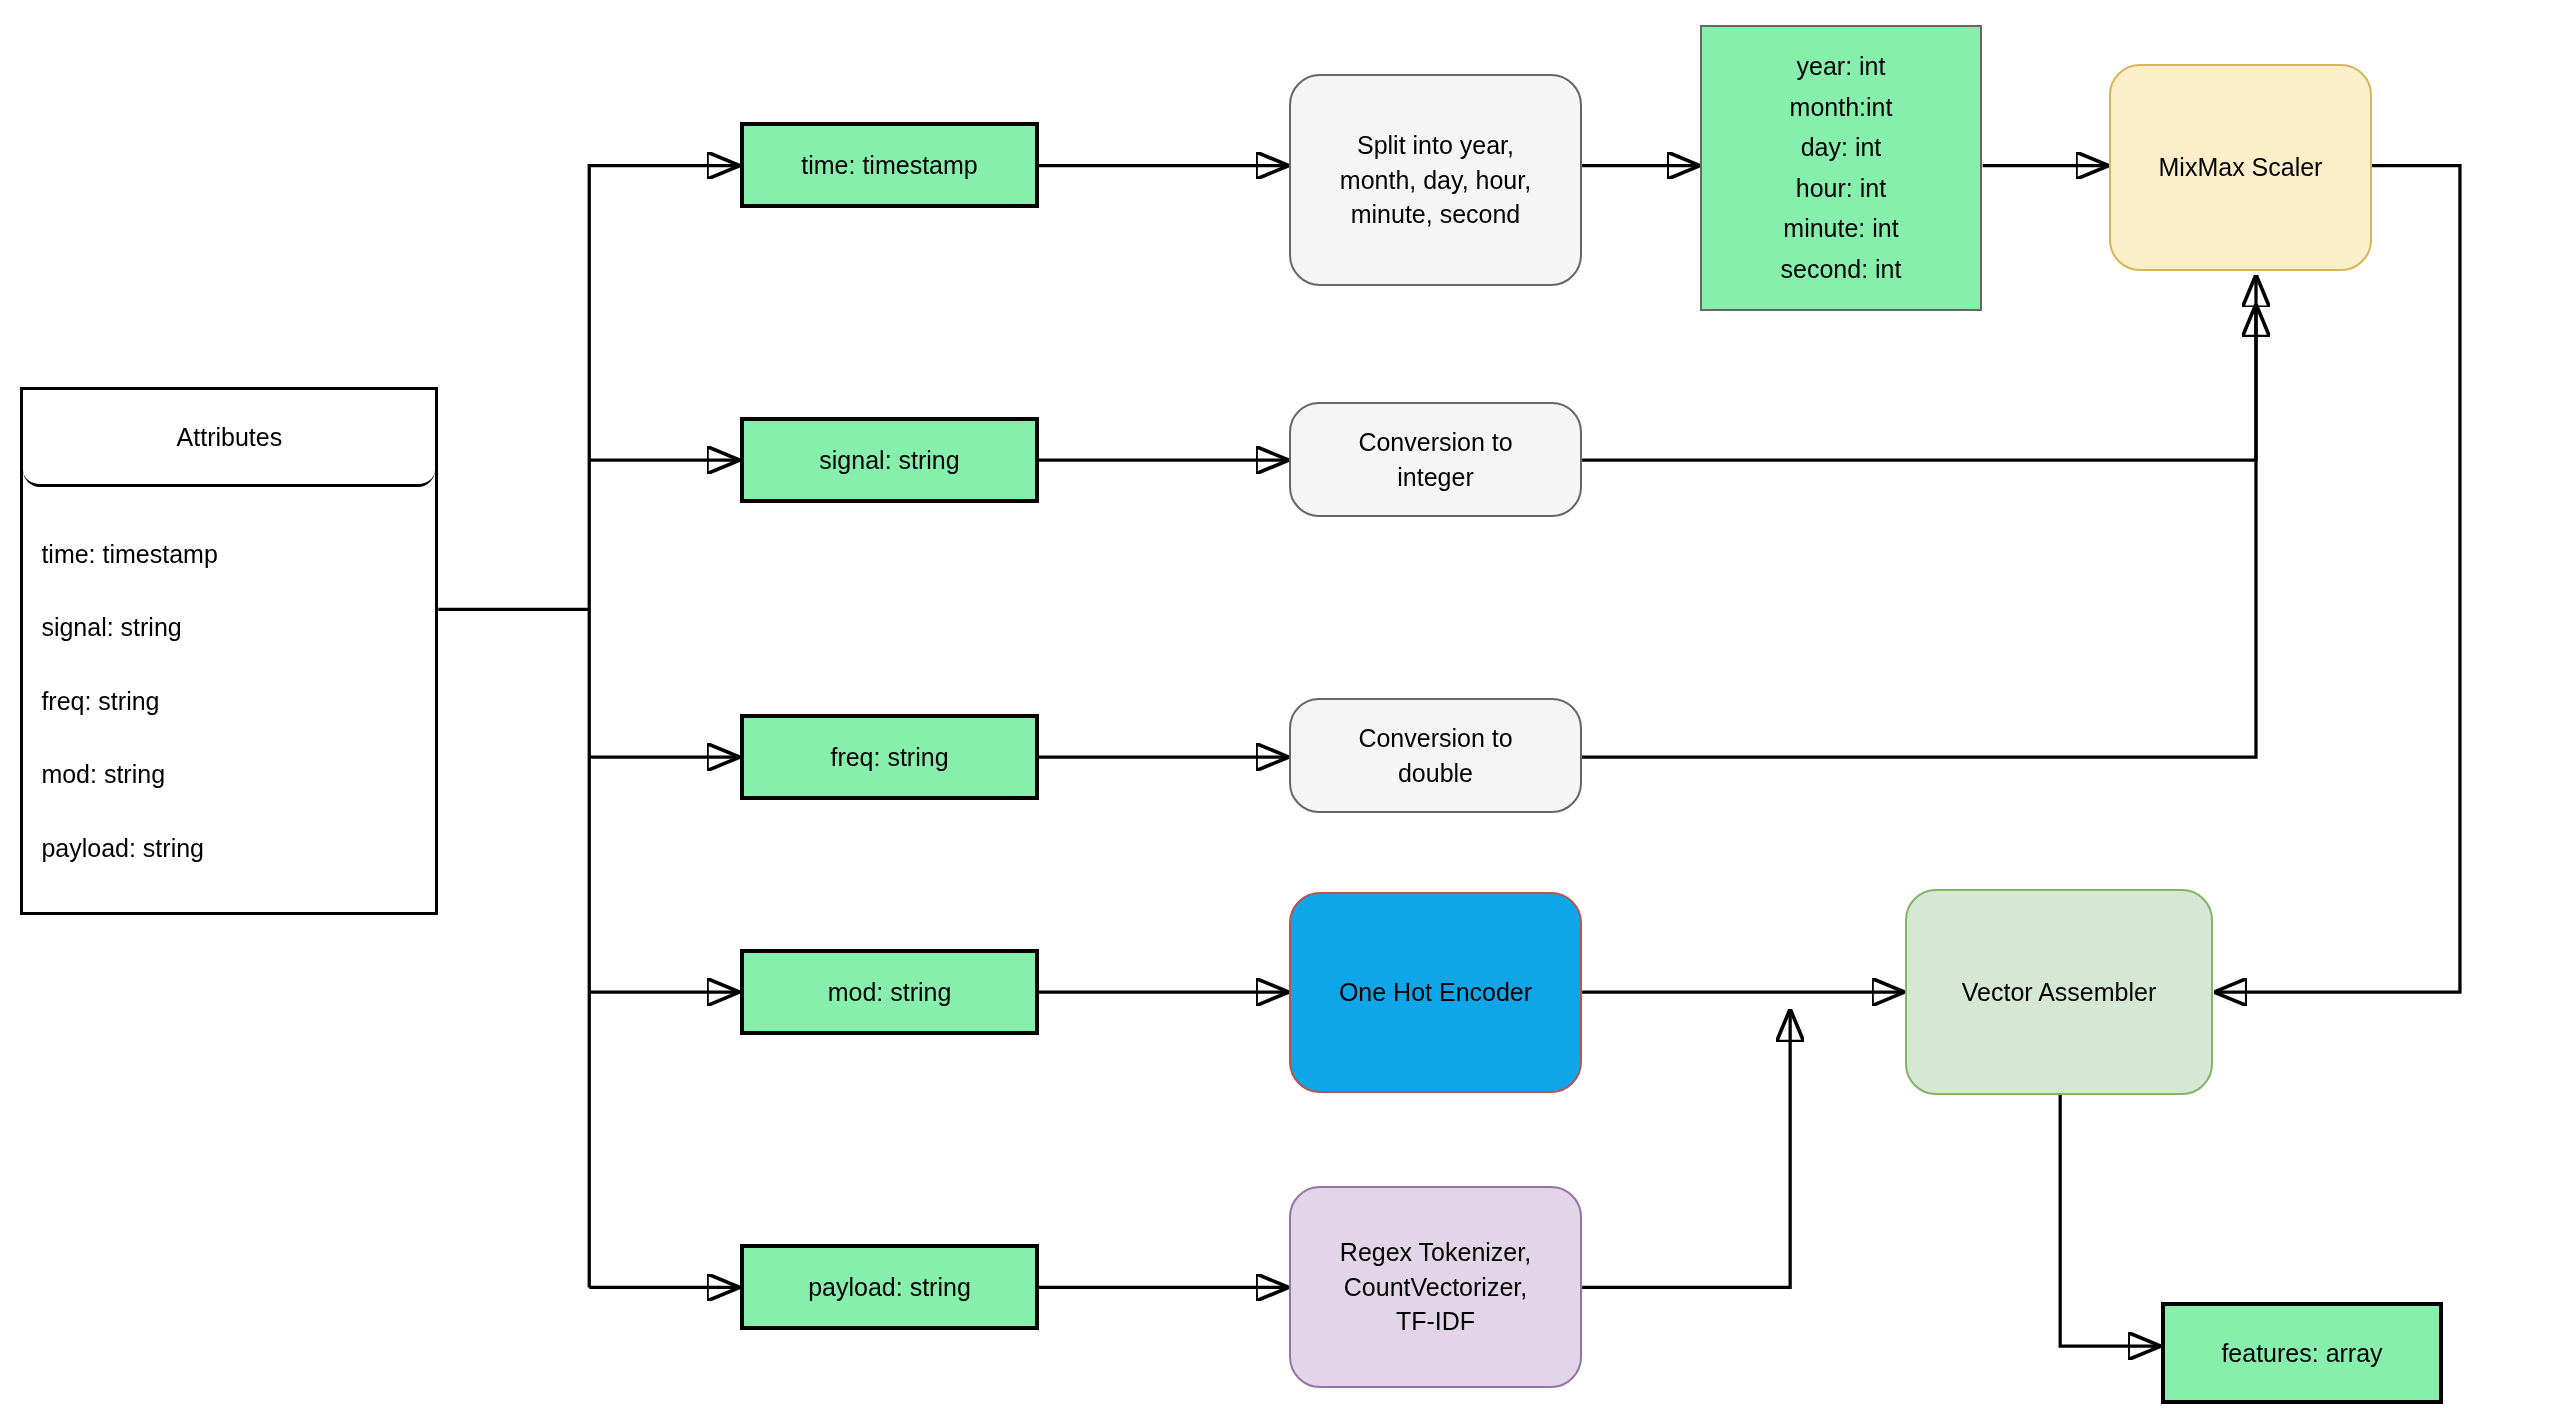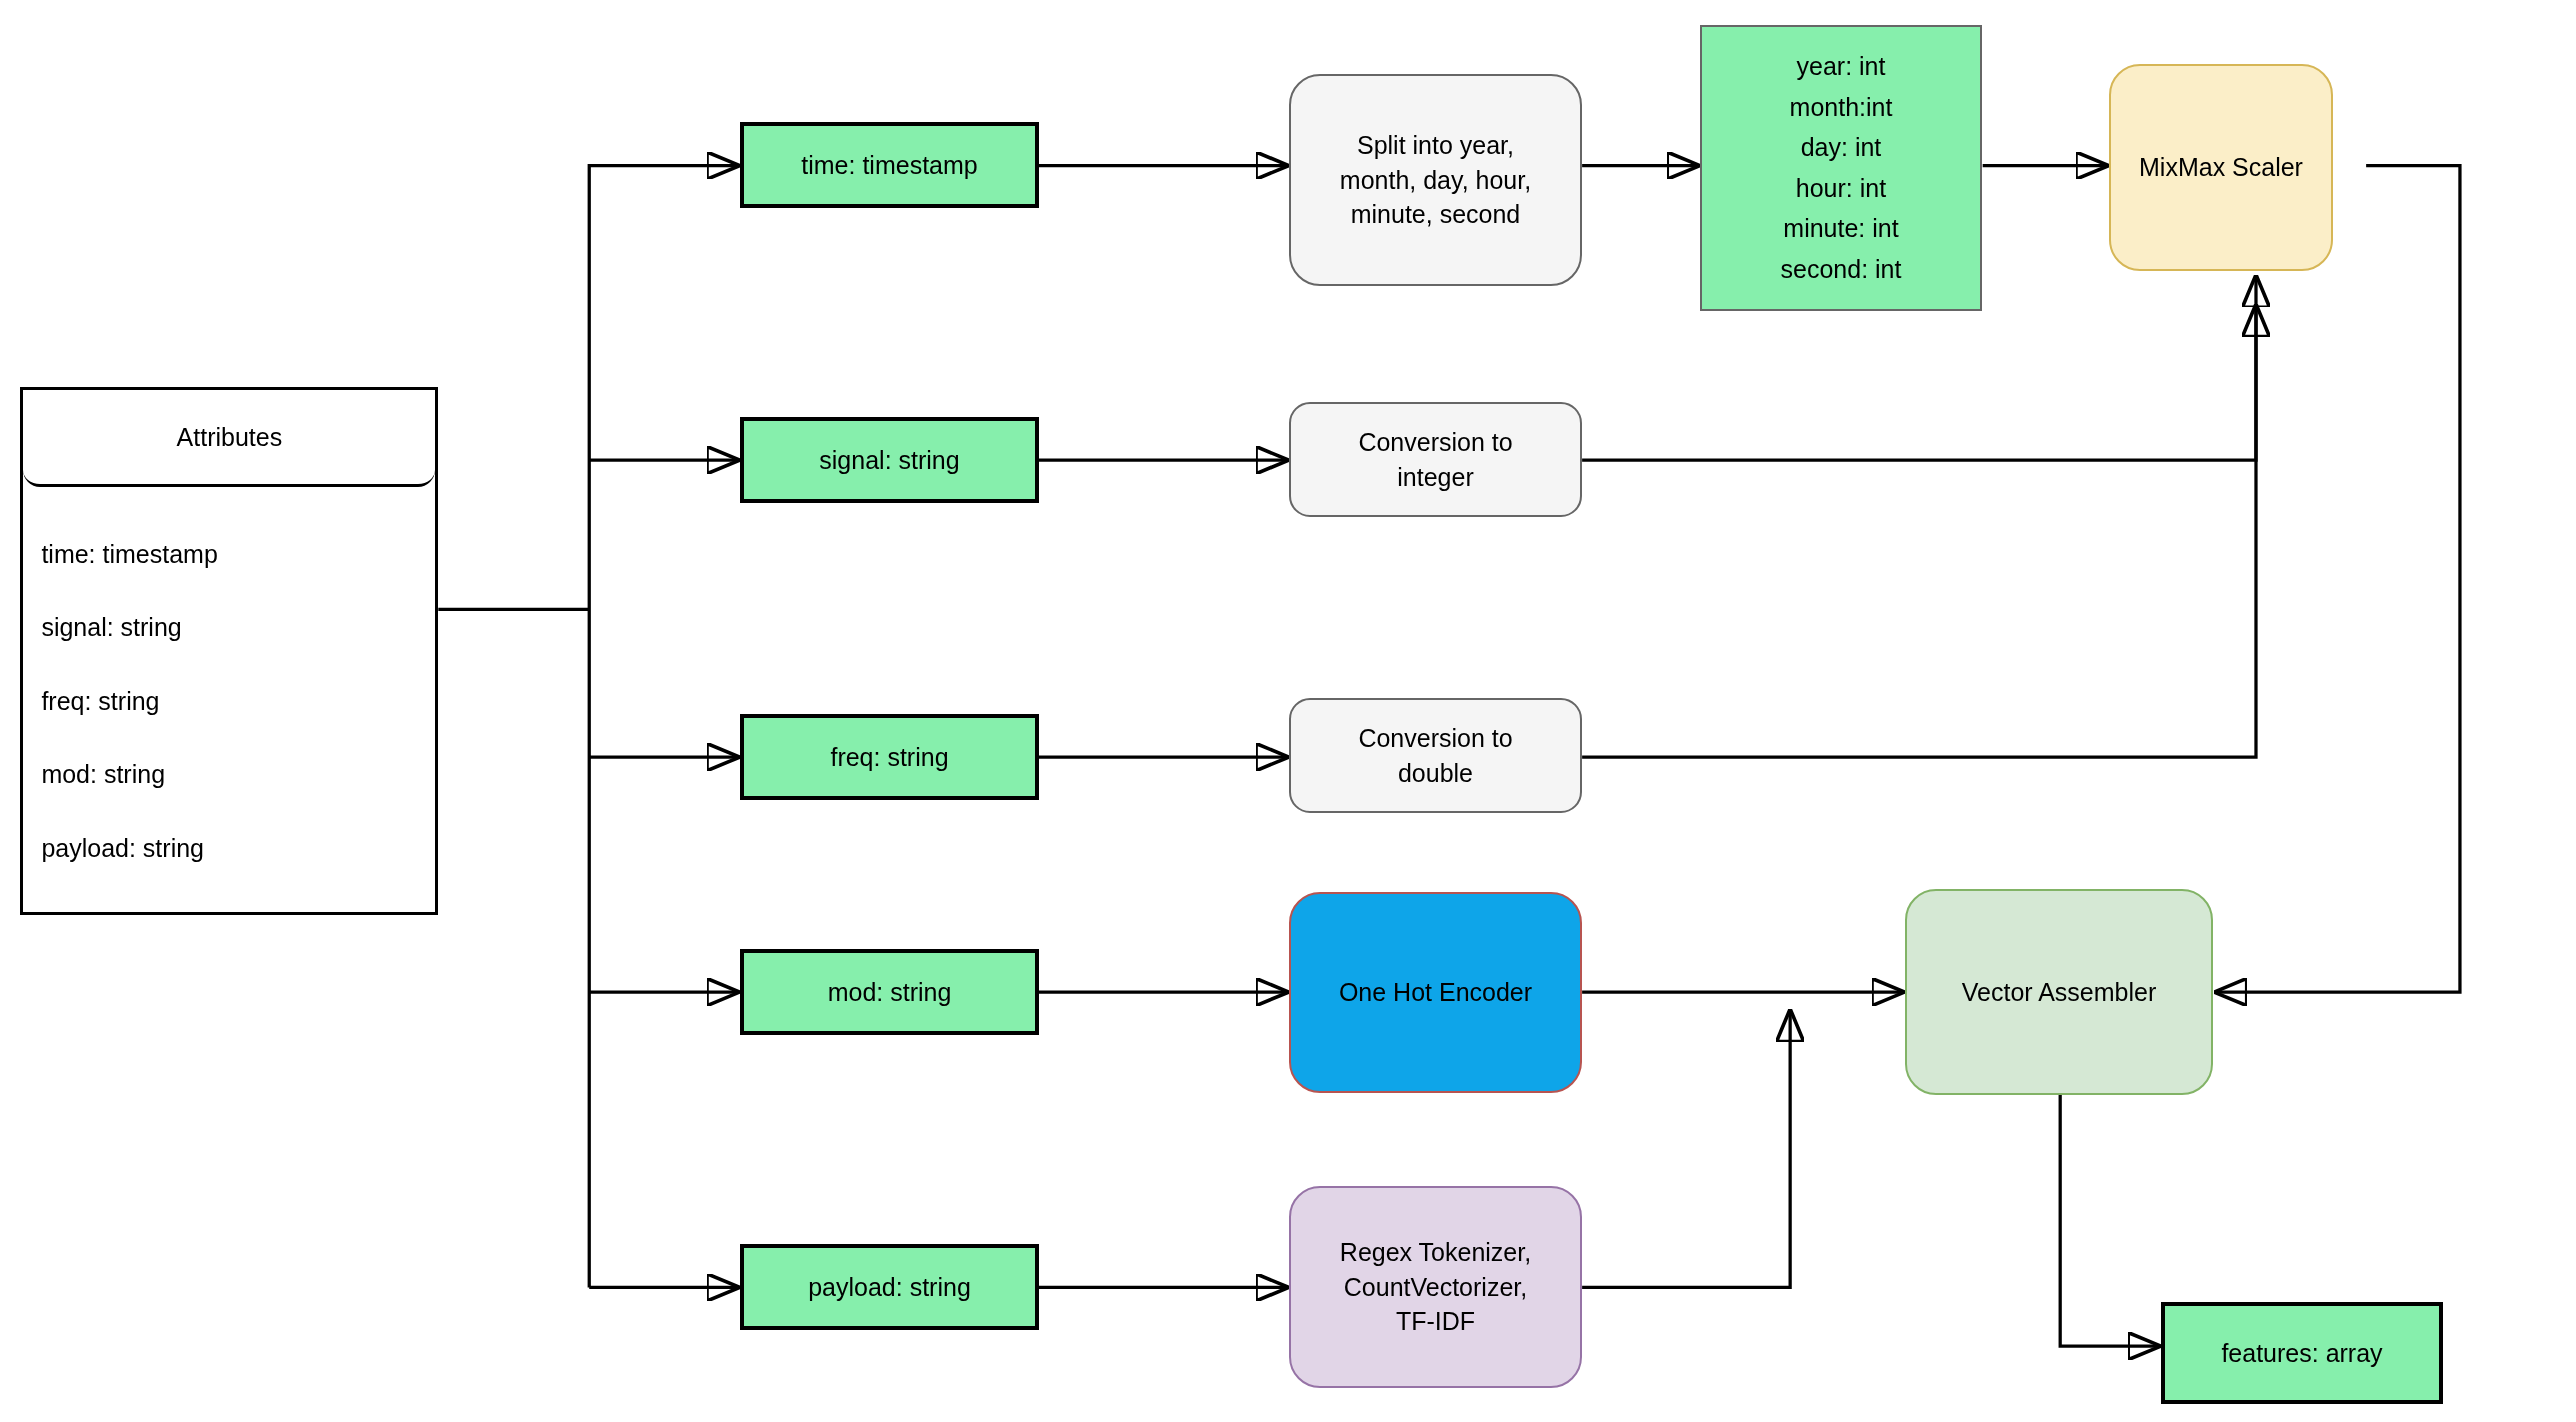--- a/index.html
+++ b/index.html
@@ -15,21 +15,21 @@
   .node{
     position:absolute;
     display:flex;align-items:center;justify-content:center;
     text-align:center;
     font-size:25px;line-height:1.38;
     white-space:pre-line;
     box-sizing:border-box;
     background:#86efac;
   }
   .plain{border:4.1px solid #000000;}
-  .proc{border:2.4px solid #666666;background:#F5F5F5;border-radius:21px;}
+  .proc{border:2.4px solid #666666;background:#F5F5F5;border-radius:30px;}
   .proc.big{border-radius:31px;}
   .red{background:#0ea5e9;border:2.4px solid #B85450;border-radius:31px;}
   .purple{background:#E1D5E7;border:2.4px solid #9673A6;border-radius:31px;}
   .yellow{background:#FBEEC8;border:2.4px solid #D6B656;border-radius:31px;}
   .green{background:#D5E8D4;border:2.4px solid #82B366;border-radius:31px;}
   .gray-border{border:2.4px solid #666666;}
   
   #attributes-panel{
     position:absolute;left:20.4px;top:387px;width:418px;height:528px;
     border:3.3px solid #000000;box-sizing:border-box;background:#ffffff;
@@ -53,21 +53,21 @@
   #field-signal {left:740px;top:417px;width:299px;height:86px;}
   #field-freq   {left:740px;top:714px;width:299px;height:86px;}
   #field-mod    {left:740px;top:949px;width:299px;height:86px;}
   #field-payload{left:740px;top:1244px;width:299px;height:86px;}
   #proc-split   {left:1289px;top:60px;width:293px;height:212px;margin-top:14px;}
   #proc-convint {left:1289px;top:402px;width:293px;height:115px;}
   #proc-convdbl {left:1289px;top:698px;width:293px;height:115px;}
   #proc-onehot  {left:1289px;top:892px;width:293px;height:201px;}
   #proc-regex   {left:1289px;top:1186px;width:293px;height:202px;}
   #split-output {left:1700px;top:24.5px;width:282px;height:286px;line-height:1.62;}
-  #mixmax       {left:2109px;top:64px;width:224px;height:207px;}
+  #mixmax       {left:2109px;top:64px;width:263px;height:207px;}
   #assembler    {left:1905px;top:889px;width:308px;height:206px;}
   #features-out {left:2161px;top:1302px;width:282px;height:102px;}
 </style>
 </head>
 <body>
 
 <div id="canvas">
 
   <svg id="edges" viewBox="0 0 3157 1743" xmlns="http://www.w3.org/2000/svg">
     <defs>

